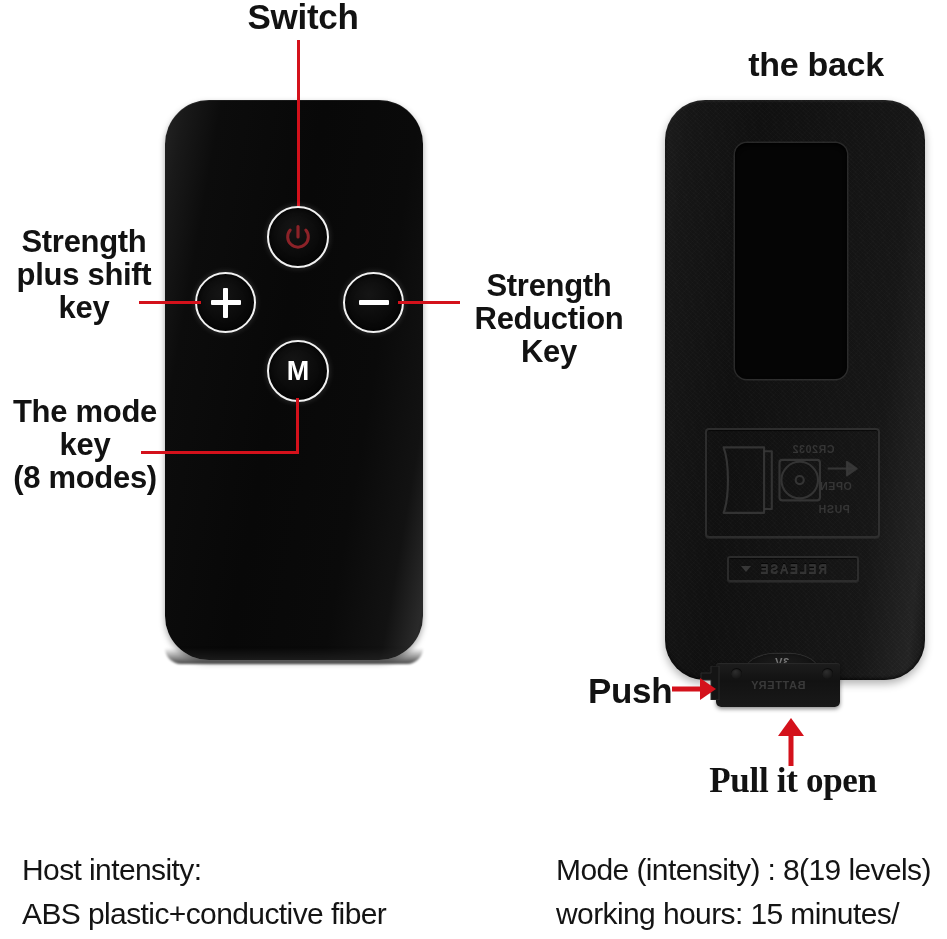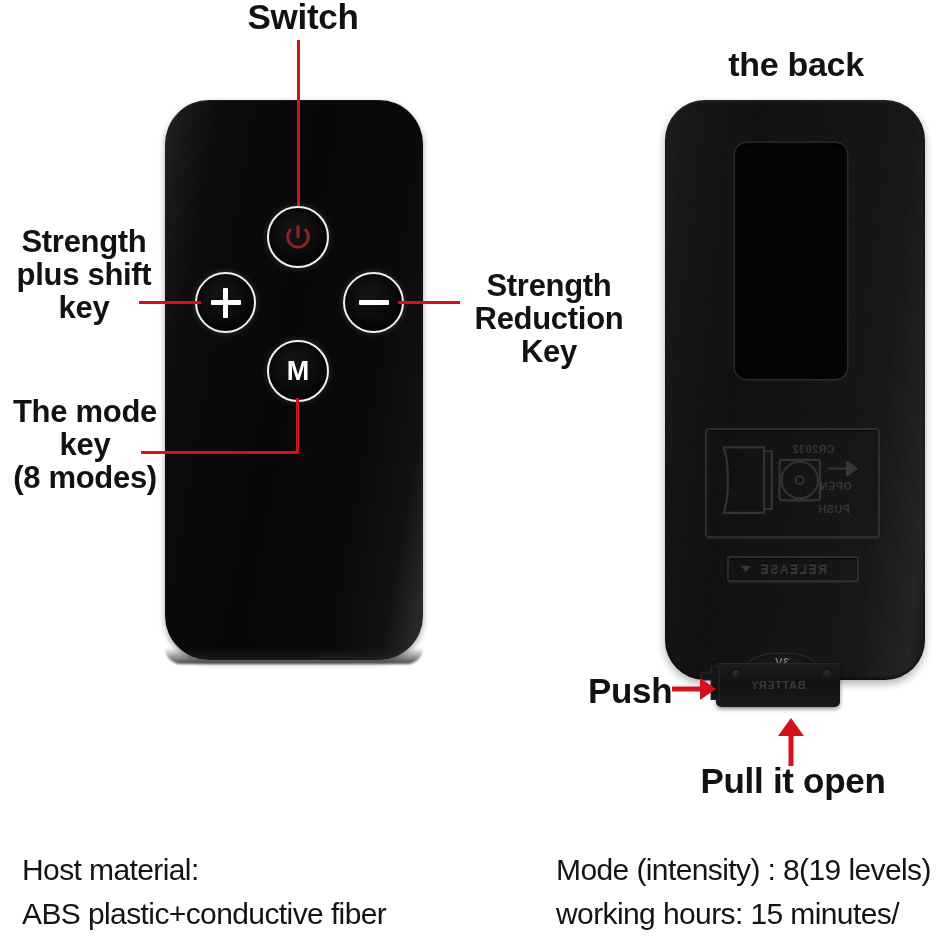--- a/index.html
+++ b/index.html
@@ -346,21 +346,21 @@
 Reduction
 Key</div>
   <div class="redline h" style="left:398px; top:301px; width:62px;"></div>
 
   <div class="anno center" style="left:-4px; top:396px; width:178px; font-size:31px;">The mode
 key
 (8 modes)</div>
   <div class="redline v" style="left:296px; top:398px; height:56px;"></div>
   <div class="redline h" style="left:141px; top:451px; width:158px;"></div>
 
-  <div class="anno center" style="left:690px; top:46px; width:212px; font-size:34px;">the back</div>
+  <div class="anno center" style="left:710px; top:46px; width:212px; font-size:34px;">the back</div>
 
   <div class="remote-back"></div>
 
   <div class="clip-recess"></div>
 
   <div class="emboss-plate">
     <svg viewBox="0 0 175 110">
       <g fill="none" stroke="rgba(58,58,58,0.85)" stroke-width="2.2" stroke-linejoin="round">
 
         <path d="M16 18 L58 18 L58 86 L16 86 C22 70 22 34 16 18 Z"></path>
@@ -405,21 +405,21 @@
   <div class="anno left" style="left:588px; top:672px; width:120px; font-size:35px;">Push</div>
   <div class="arrow-h" style="left:672px; top:677px; width:44px; height:24px;">
     <span class="shaft" style="width:30px;"></span>
     <span class="head"></span>
   </div>
 
   <div class="arrow-v" style="left:778px; top:718px; width:26px; height:48px;">
     <span class="shaft" style="height:34px;"></span>
     <span class="head"></span>
   </div>
-  <div class="anno center" style="left:668px; top:762px; width:250px; font-size:35px;">Pull it open</div>
-
-  <div class="spec" style="left:22px; top:848px; width:480px;">Host material:
+  <div class="anno center" style="left:668px; top:762px; width:250px; font-size:35px;font-family:Liberation Serif, serif;">Pull it open</div>
+
+  <div class="spec" style="left:22px; top:848px; width:480px;">Host intensity:
 ABS plastic+conductive fiber</div>
 
   <div class="spec" style="left:556px; top:848px; width:400px;">Mode (intensity) : 8(19 levels)
 working hours: 15 minutes/</div>
 
 </div>
 
 </body></html>

